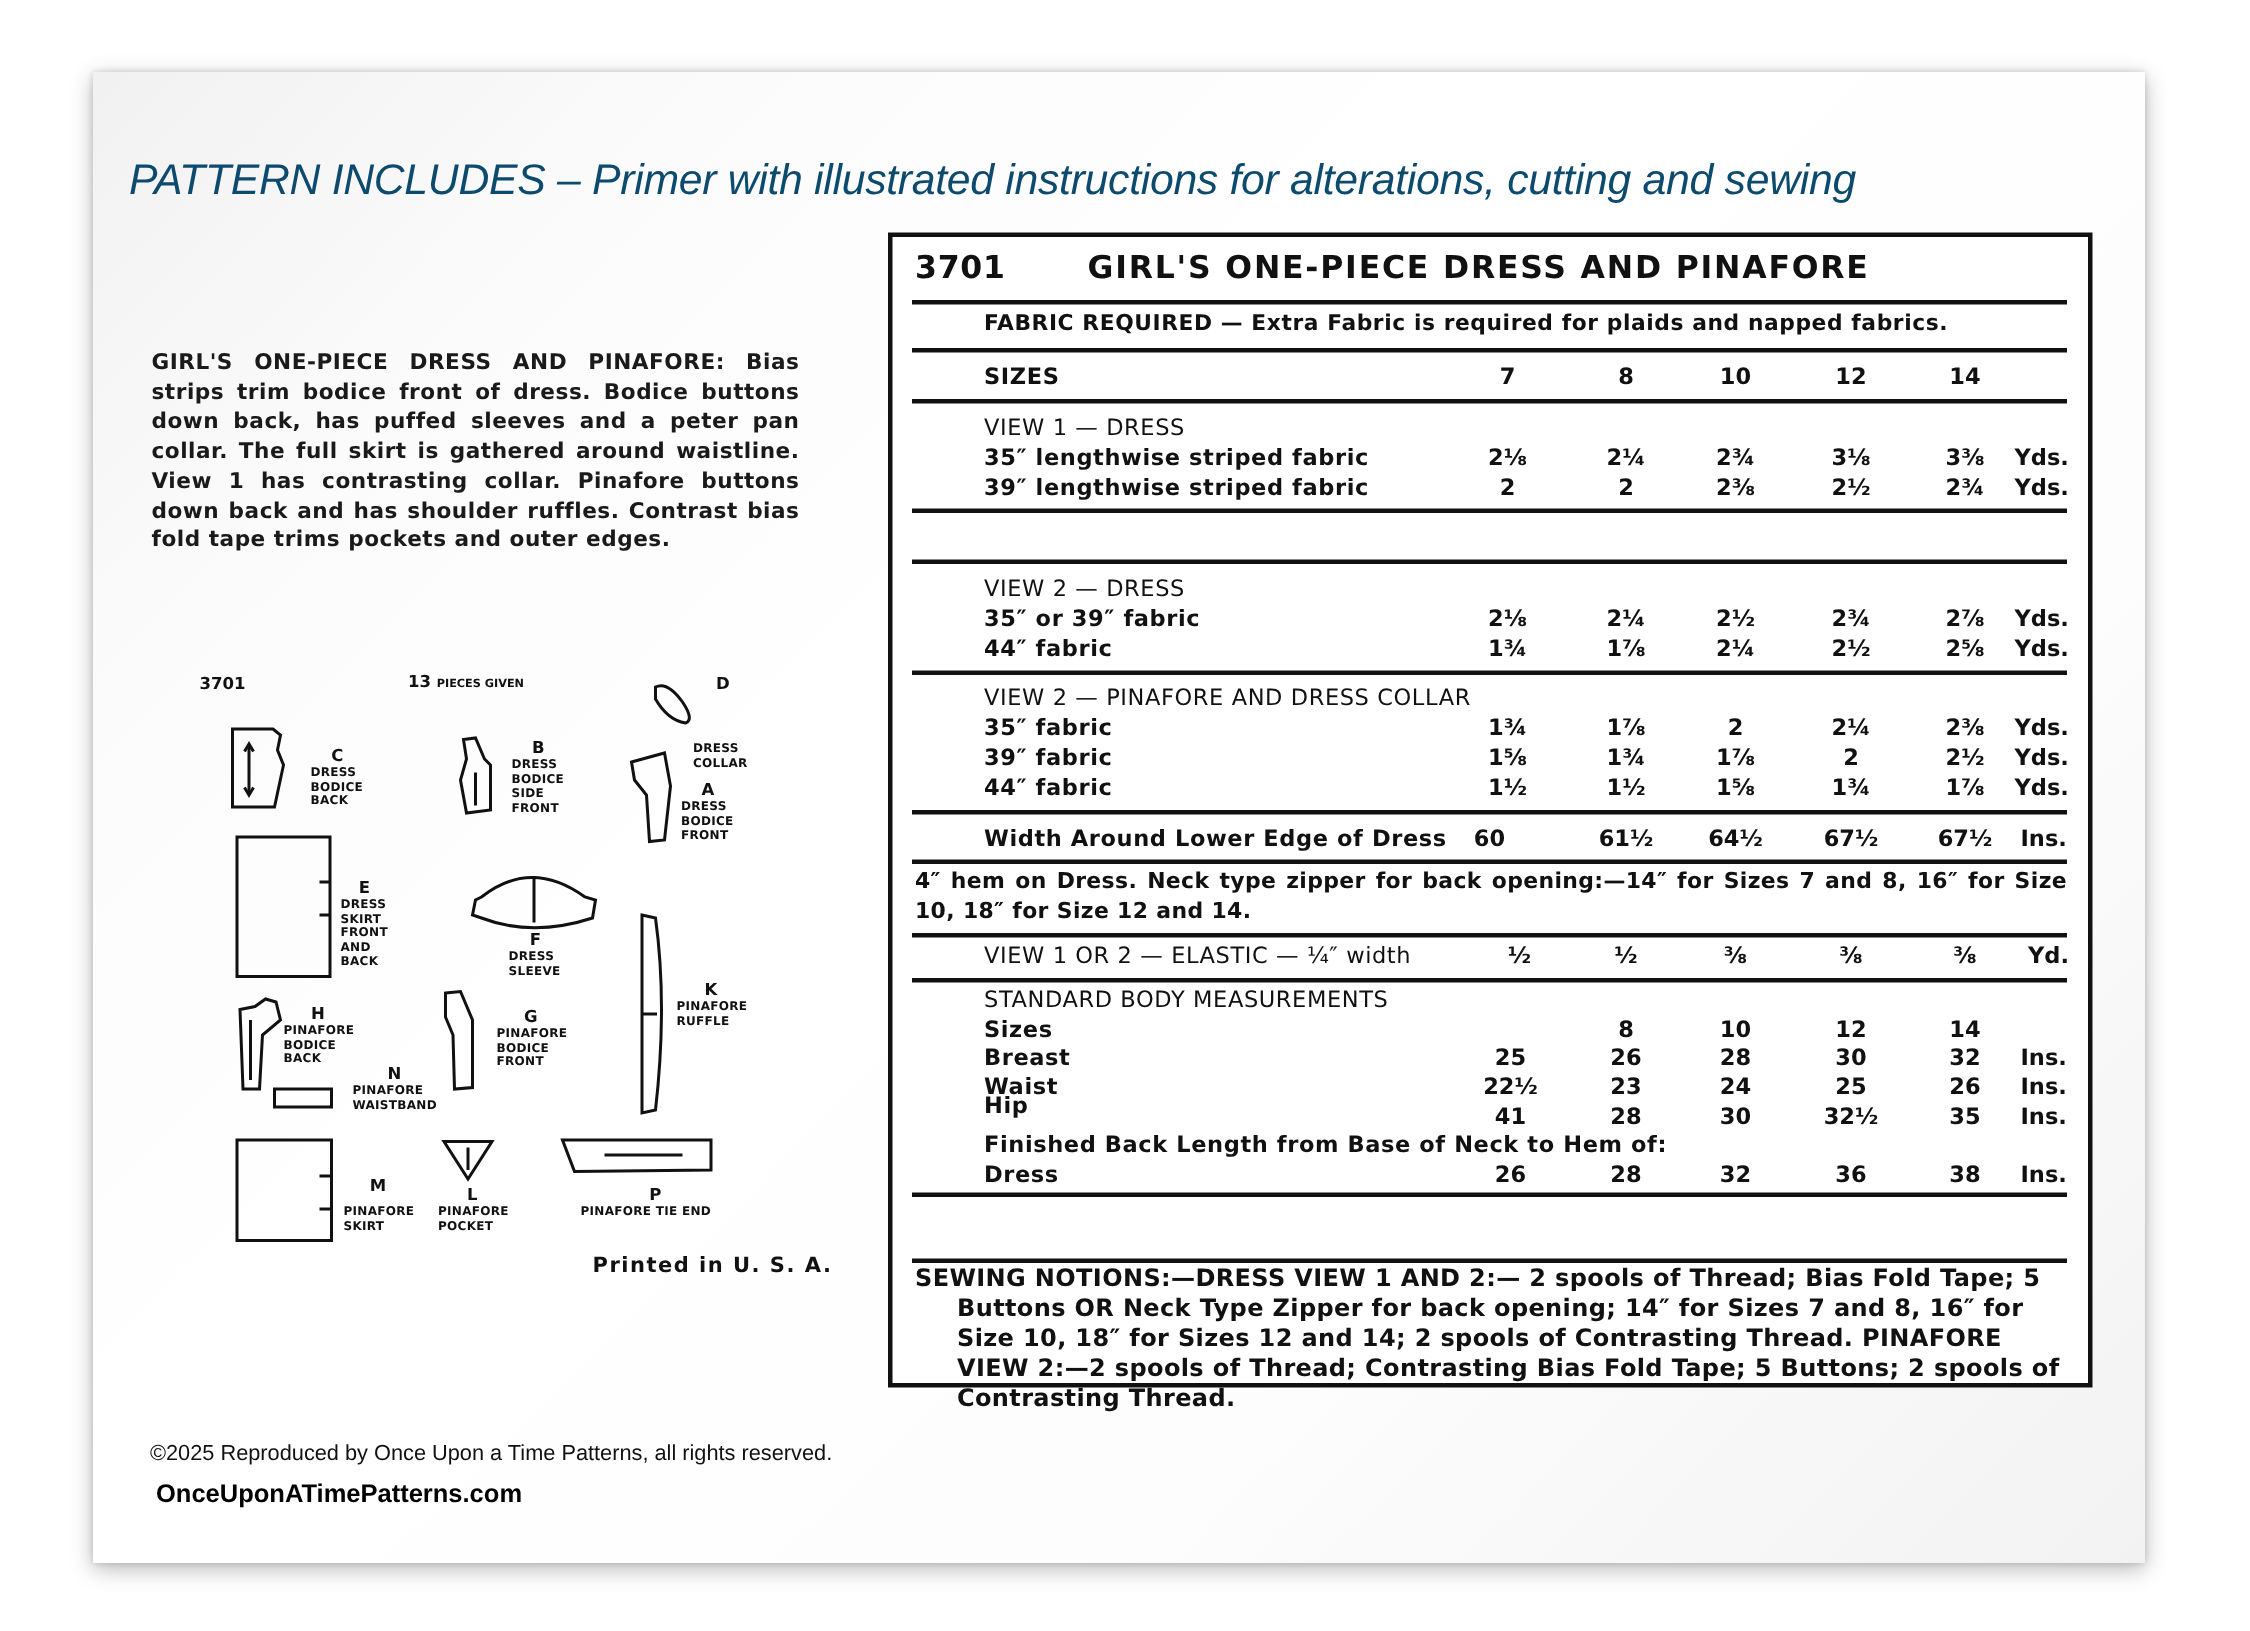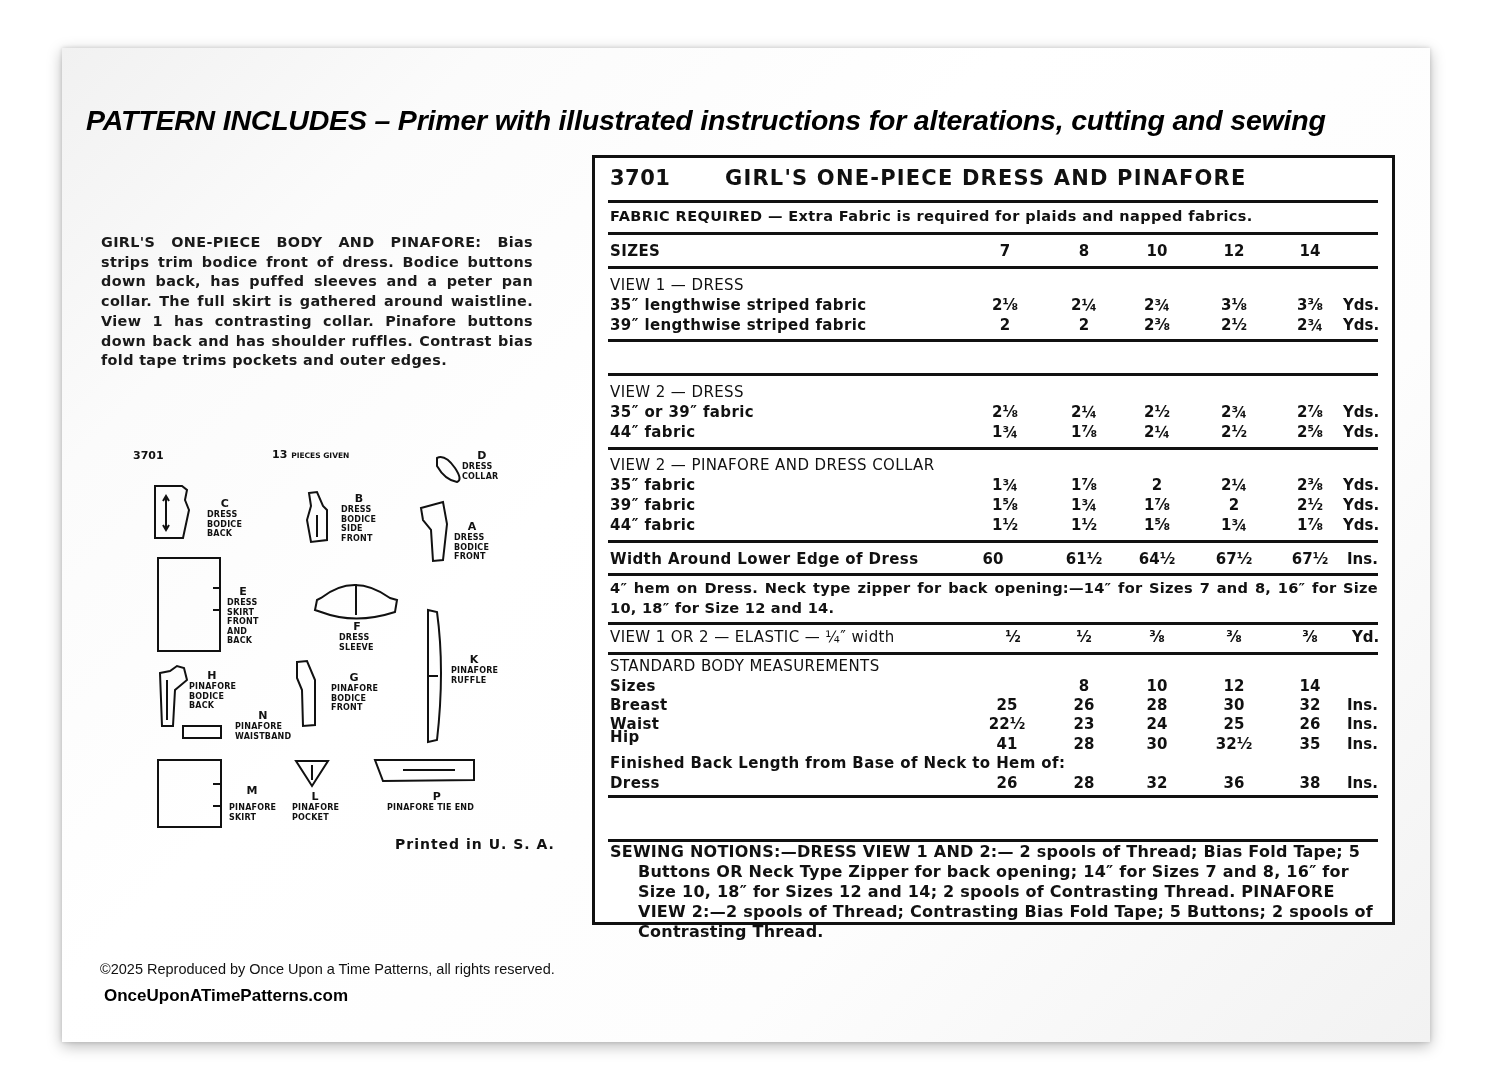--- a/index.html
+++ b/index.html
@@ -7,22 +7,22 @@
     width:1500px; height:1087px; background:#ffffff; position:relative; overflow:hidden;
     font-family:"DejaVu Sans", sans-serif; color:#111;
   }
   .card {
     position:absolute; left:62px; top:48px; width:1368px; height:994px;
     background:linear-gradient(135deg,#f1f1f1 0%,#fbfbfb 18%,#ffffff 40%,#fdfdfd 70%,#f2f2f2 100%);
     box-shadow: 0 4px 14px rgba(0,0,0,0.28), 0 0 4px rgba(0,0,0,0.15);
   }
   .headline {
     position:absolute; left:86px; top:104px; width:1300px;
-    font-family:"Liberation Sans", sans-serif; font-weight:bold; font-style:italic;
-    font-size:28.5px; letter-spacing:-0.2px; color:#000000; white-space:nowrap;
+    font-family:"Liberation Sans", sans-serif; font-weight:normal; font-style:italic;
+    font-size:28.5px; letter-spacing:-0.2px; color:#0c4a6e; white-space:nowrap;
   }
   .desc {
     position:absolute; left:101px; top:233px; width:432px;
     font-family:"DejaVu Sans", sans-serif; font-size:14.4px; line-height:19.7px;
     font-weight:bold; text-align:justify; color:#1a1a1a; letter-spacing:0.35px;
   }
   .desc .lead { font-weight:bold; }
   
   .diag { position:absolute; left:125px; top:440px; width:420px; height:430px; }
   .diag .lbl {
@@ -35,21 +35,21 @@
   .printed {
     position:absolute; left:395px; top:836px; font-size:14px; font-weight:bold;
     letter-spacing:1px; color:#111;
   }
   
   .box {
     position:absolute; left:592px; top:155px; width:803px; height:770px;
     border:3px solid #111; background:#fff; box-sizing:border-box;
   }
   .rule { position:absolute; left:13px; width:770px; height:2.5px; background:#111; }
-  .t { position:absolute; white-space:nowrap; font-family:"DejaVu Sans", sans-serif; font-size:15px; color:#111; letter-spacing:0.4px; }
+  .t { position:absolute; white-space:nowrap; font-family:"DejaVu Sans", sans-serif; font-size:15px; color:#111; letter-spacing:0.4px;margin-left:46px; }
   .t.b { font-weight:bold; }
   .num { position:absolute; white-space:nowrap; font-family:"DejaVu Sans", sans-serif; font-size:15px; font-weight:bold; color:#111; text-align:center; width:50px; }
   .unit { position:absolute; white-space:nowrap; font-family:"DejaVu Sans", sans-serif; font-size:15px; font-weight:bold; color:#111; }
   .title-num { position:absolute; left:15px; top:8px; font-size:21px; font-weight:bold; letter-spacing:0.5px; }
   .title-txt { position:absolute; left:130px; top:8px; font-size:21px; font-weight:bold; letter-spacing:1.2px; }
   .para { position:absolute; left:15px; width:768px; font-size:14.6px; line-height:20px; font-weight:bold; color:#111; letter-spacing:0.25px; }
   .para .hang { display:block; padding-left:28px; text-indent:-28px; }
   .footer1 {
     position:absolute; left:100px; top:961px; font-family:"Liberation Sans", sans-serif;
     font-size:14.5px; color:#111;
@@ -59,21 +59,21 @@
     font-size:17px; font-weight:bold; color:#000;
   }
 </style>
 </head>
 <body>
 
 <div class="card"></div>
 
 <div class="headline">PATTERN INCLUDES – Primer with illustrated instructions for alterations, cutting and sewing</div>
 
-<div class="desc"><span class="lead">GIRL'S ONE-PIECE BODY AND PINAFORE:</span><span> Bias strips trim bodice front of dress. Bodice buttons down back, has puffed sleeves and a peter pan collar. The full skirt is gathered around waistline. View 1 has contrasting collar. Pinafore buttons down back and has shoulder ruffles. Contrast bias fold tape trims pockets and outer edges.</span></div>
+<div class="desc"><span class="lead">GIRL'S ONE-PIECE DRESS AND PINAFORE:</span><span> Bias strips trim bodice front of dress. Bodice buttons down back, has puffed sleeves and a peter pan collar. The full skirt is gathered around waistline. View 1 has contrasting collar. Pinafore buttons down back and has shoulder ruffles. Contrast bias fold tape trims pockets and outer edges.</span></div>
 
 <div class="diag">
   <svg width="420" height="430" viewBox="0 0 420 430" fill="none" stroke="#111" stroke-width="2">
 
     <path d="M30 46 L57 46 L62 50 L60 60 L64 70 L58 98 L30 98 Z"></path>
     <line x1="41" y1="58" x2="41" y2="88"></line>
       <path d="M38 61 L41 56 L44 61 M38 85 L41 90 L44 85"></path>
 
     <path d="M184 53 L192 52 L198 66 L202 70 L202 100 L186 102 L182 80 L186 66 Z"></path>
     <line x1="192" y1="75" x2="192" y2="97"></line>
@@ -114,21 +114,21 @@
   <div class="lbl" style="left:82px;top:57px;">
       <span class="letter">C</span>
       <span style="display:block;width:36px;">DRESS BODICE BACK</span>
     </div>
   <div class="lbl" style="left:216px;top:52px;">
       <span class="letter">B</span>
       <span style="display:block;width:36px;">DRESS BODICE SIDE FRONT</span>
     </div>
   <div class="lbl" style="left:337px;top:9px;">
       <span class="letter">D</span>
-      <span style="display:block;width:40px;">DRESS COLLAR</span>
+      <span style="display:block;width:40px;margin-top:32px;">DRESS COLLAR</span>
     </div>
   <div class="lbl" style="left:329px;top:80px;">
       <span class="letter">A</span>
       <span style="display:block;width:36px;">DRESS BODICE FRONT</span>
     </div>
   <div class="lbl" style="left:102px;top:145px;">
       <span class="letter">E</span>
       <span style="display:block;width:32px;">DRESS SKIRT FRONT AND BACK</span>
     </div>
   <div class="lbl" style="left:214px;top:180px;">

